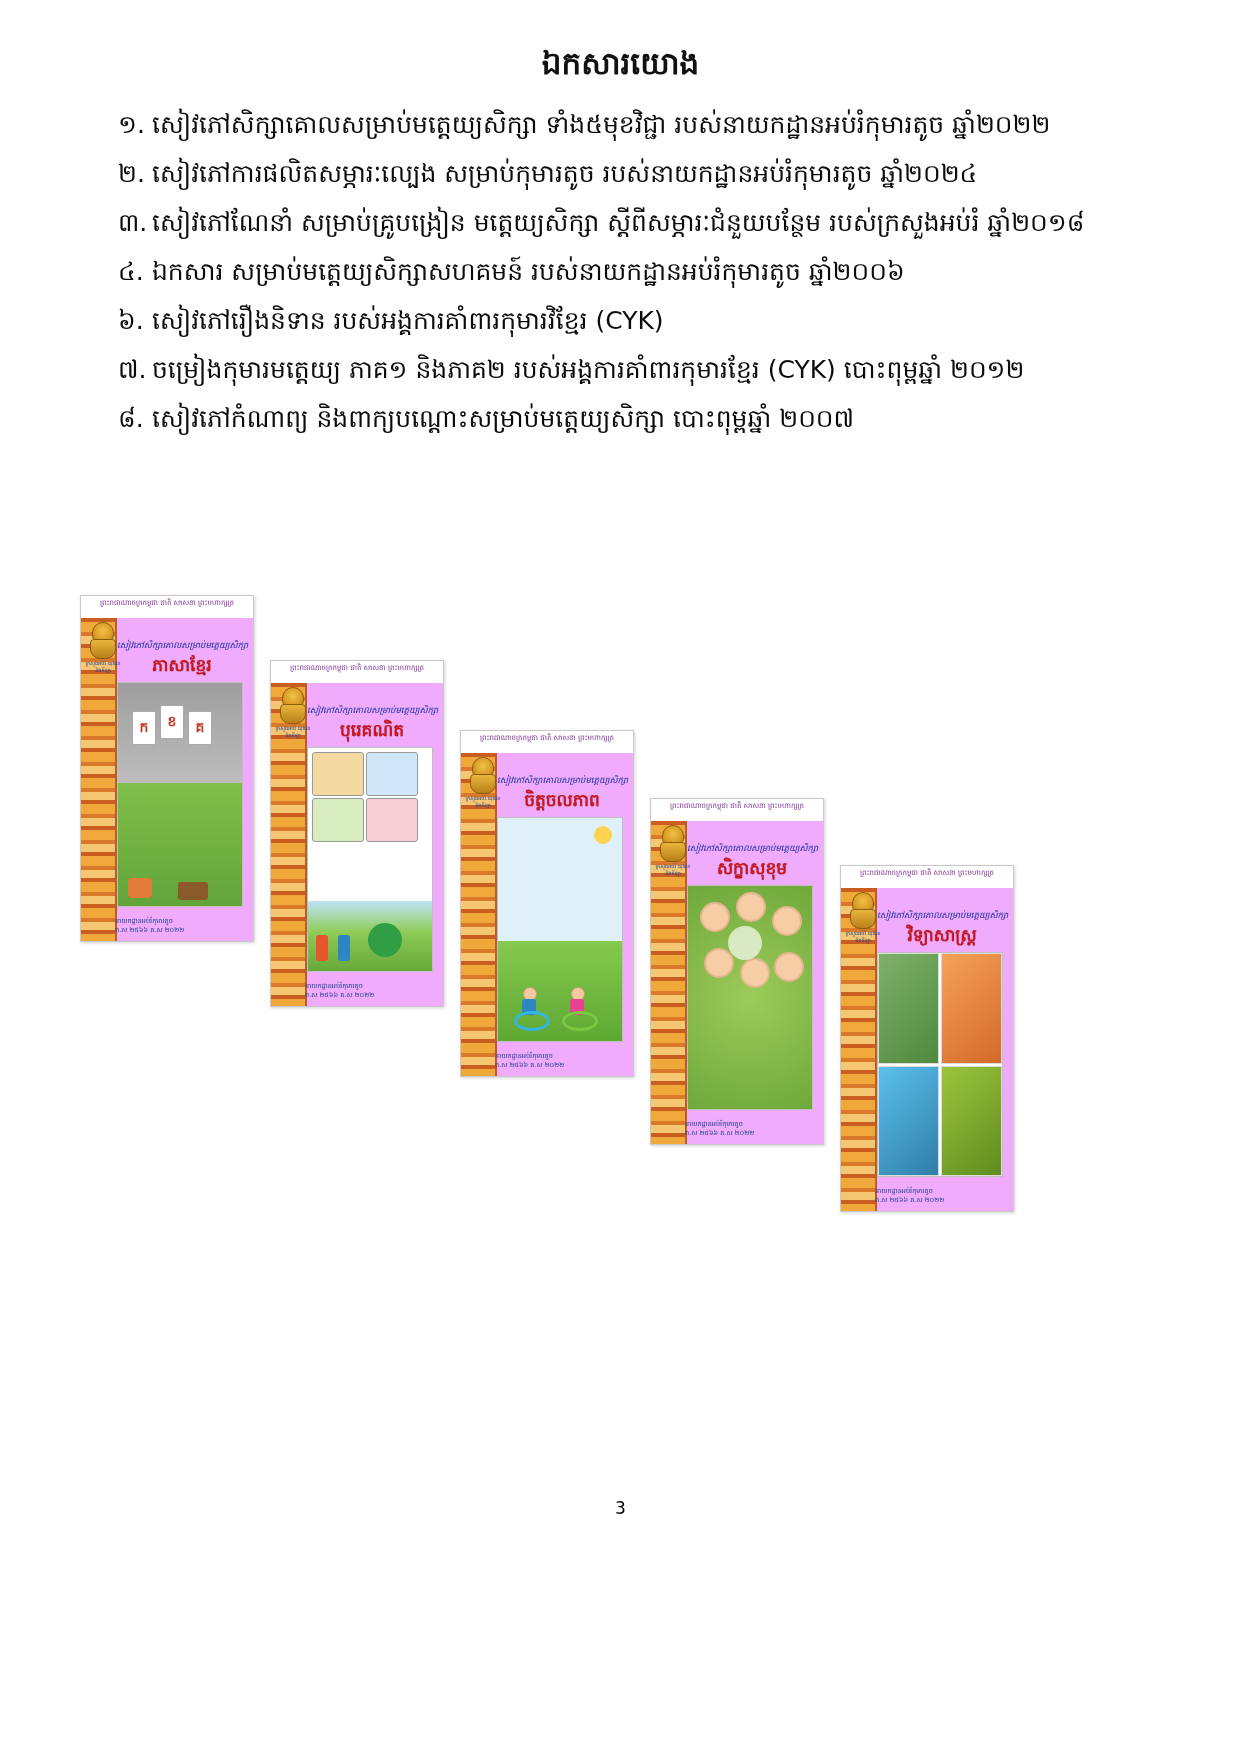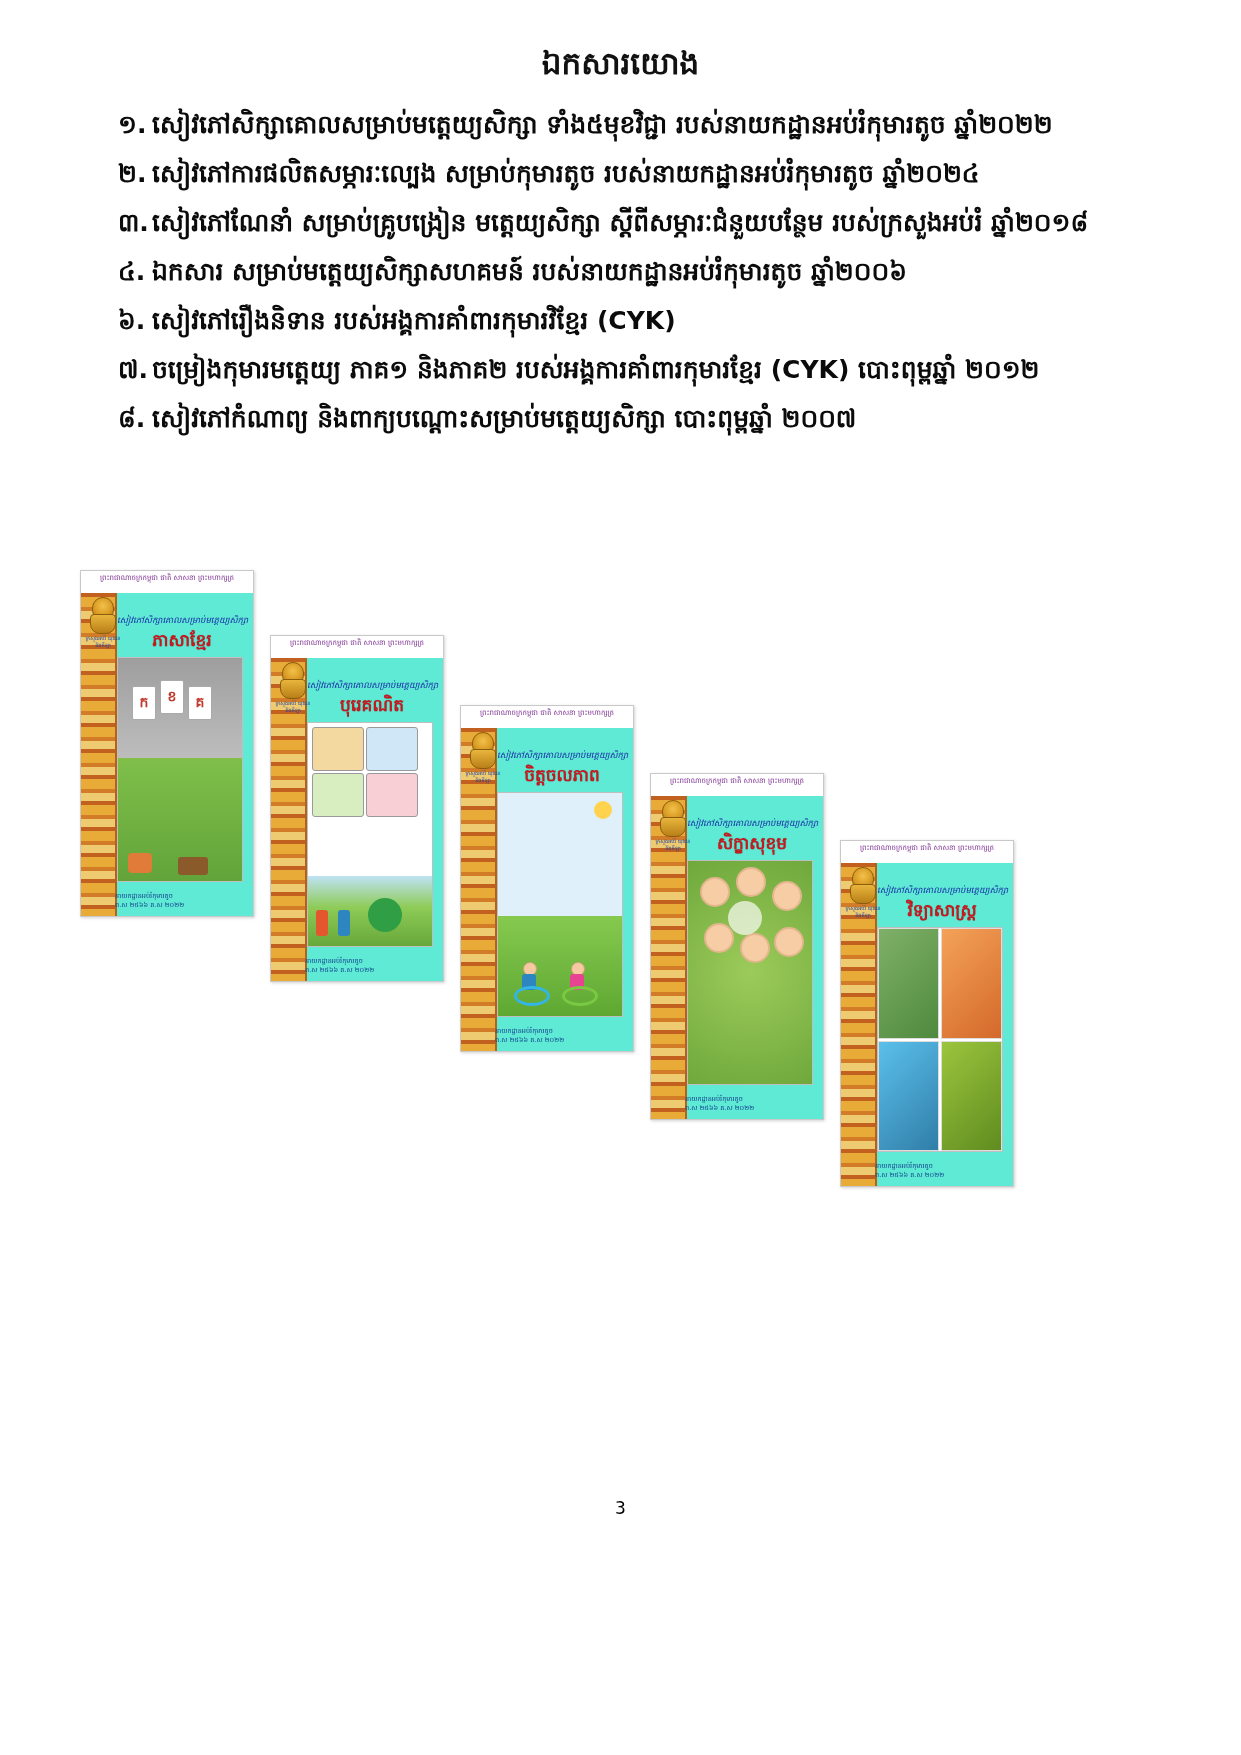--- a/index.html
+++ b/index.html
@@ -37,41 +37,41 @@
     position: absolute;
     top: 100px;
     left: 118px;
     width: 1010px;
   }
   .ref-item {
     font-size: 25px;
     line-height: 49px;
     color: #0b0b0b;
     white-space: nowrap;
-    font-weight: bold;
   }
   .ref-num {
     display: inline-block;
     min-width: 34px;
   }
 
   
   .covers {
     position: absolute;
     left: 60px;
     top: 555px;
     width: 1120px;
     height: 620px;
   }
   .cover {
     position: absolute;
-    background: #5eead4;
+    background: #f0abfc;
     border: 1px solid #c9c9c9;
     box-shadow: 1px 1px 3px rgba(0,0,0,0.18);
     overflow: hidden;
+    margin-top: 25px;
   }
   .cover .kingdom {
     position: absolute;
     top: 3px;
     left: 0;
     width: 100%;
     text-align: center;
     font-size: 7px;
     color: #7a2b8f;
     line-height: 9px;

